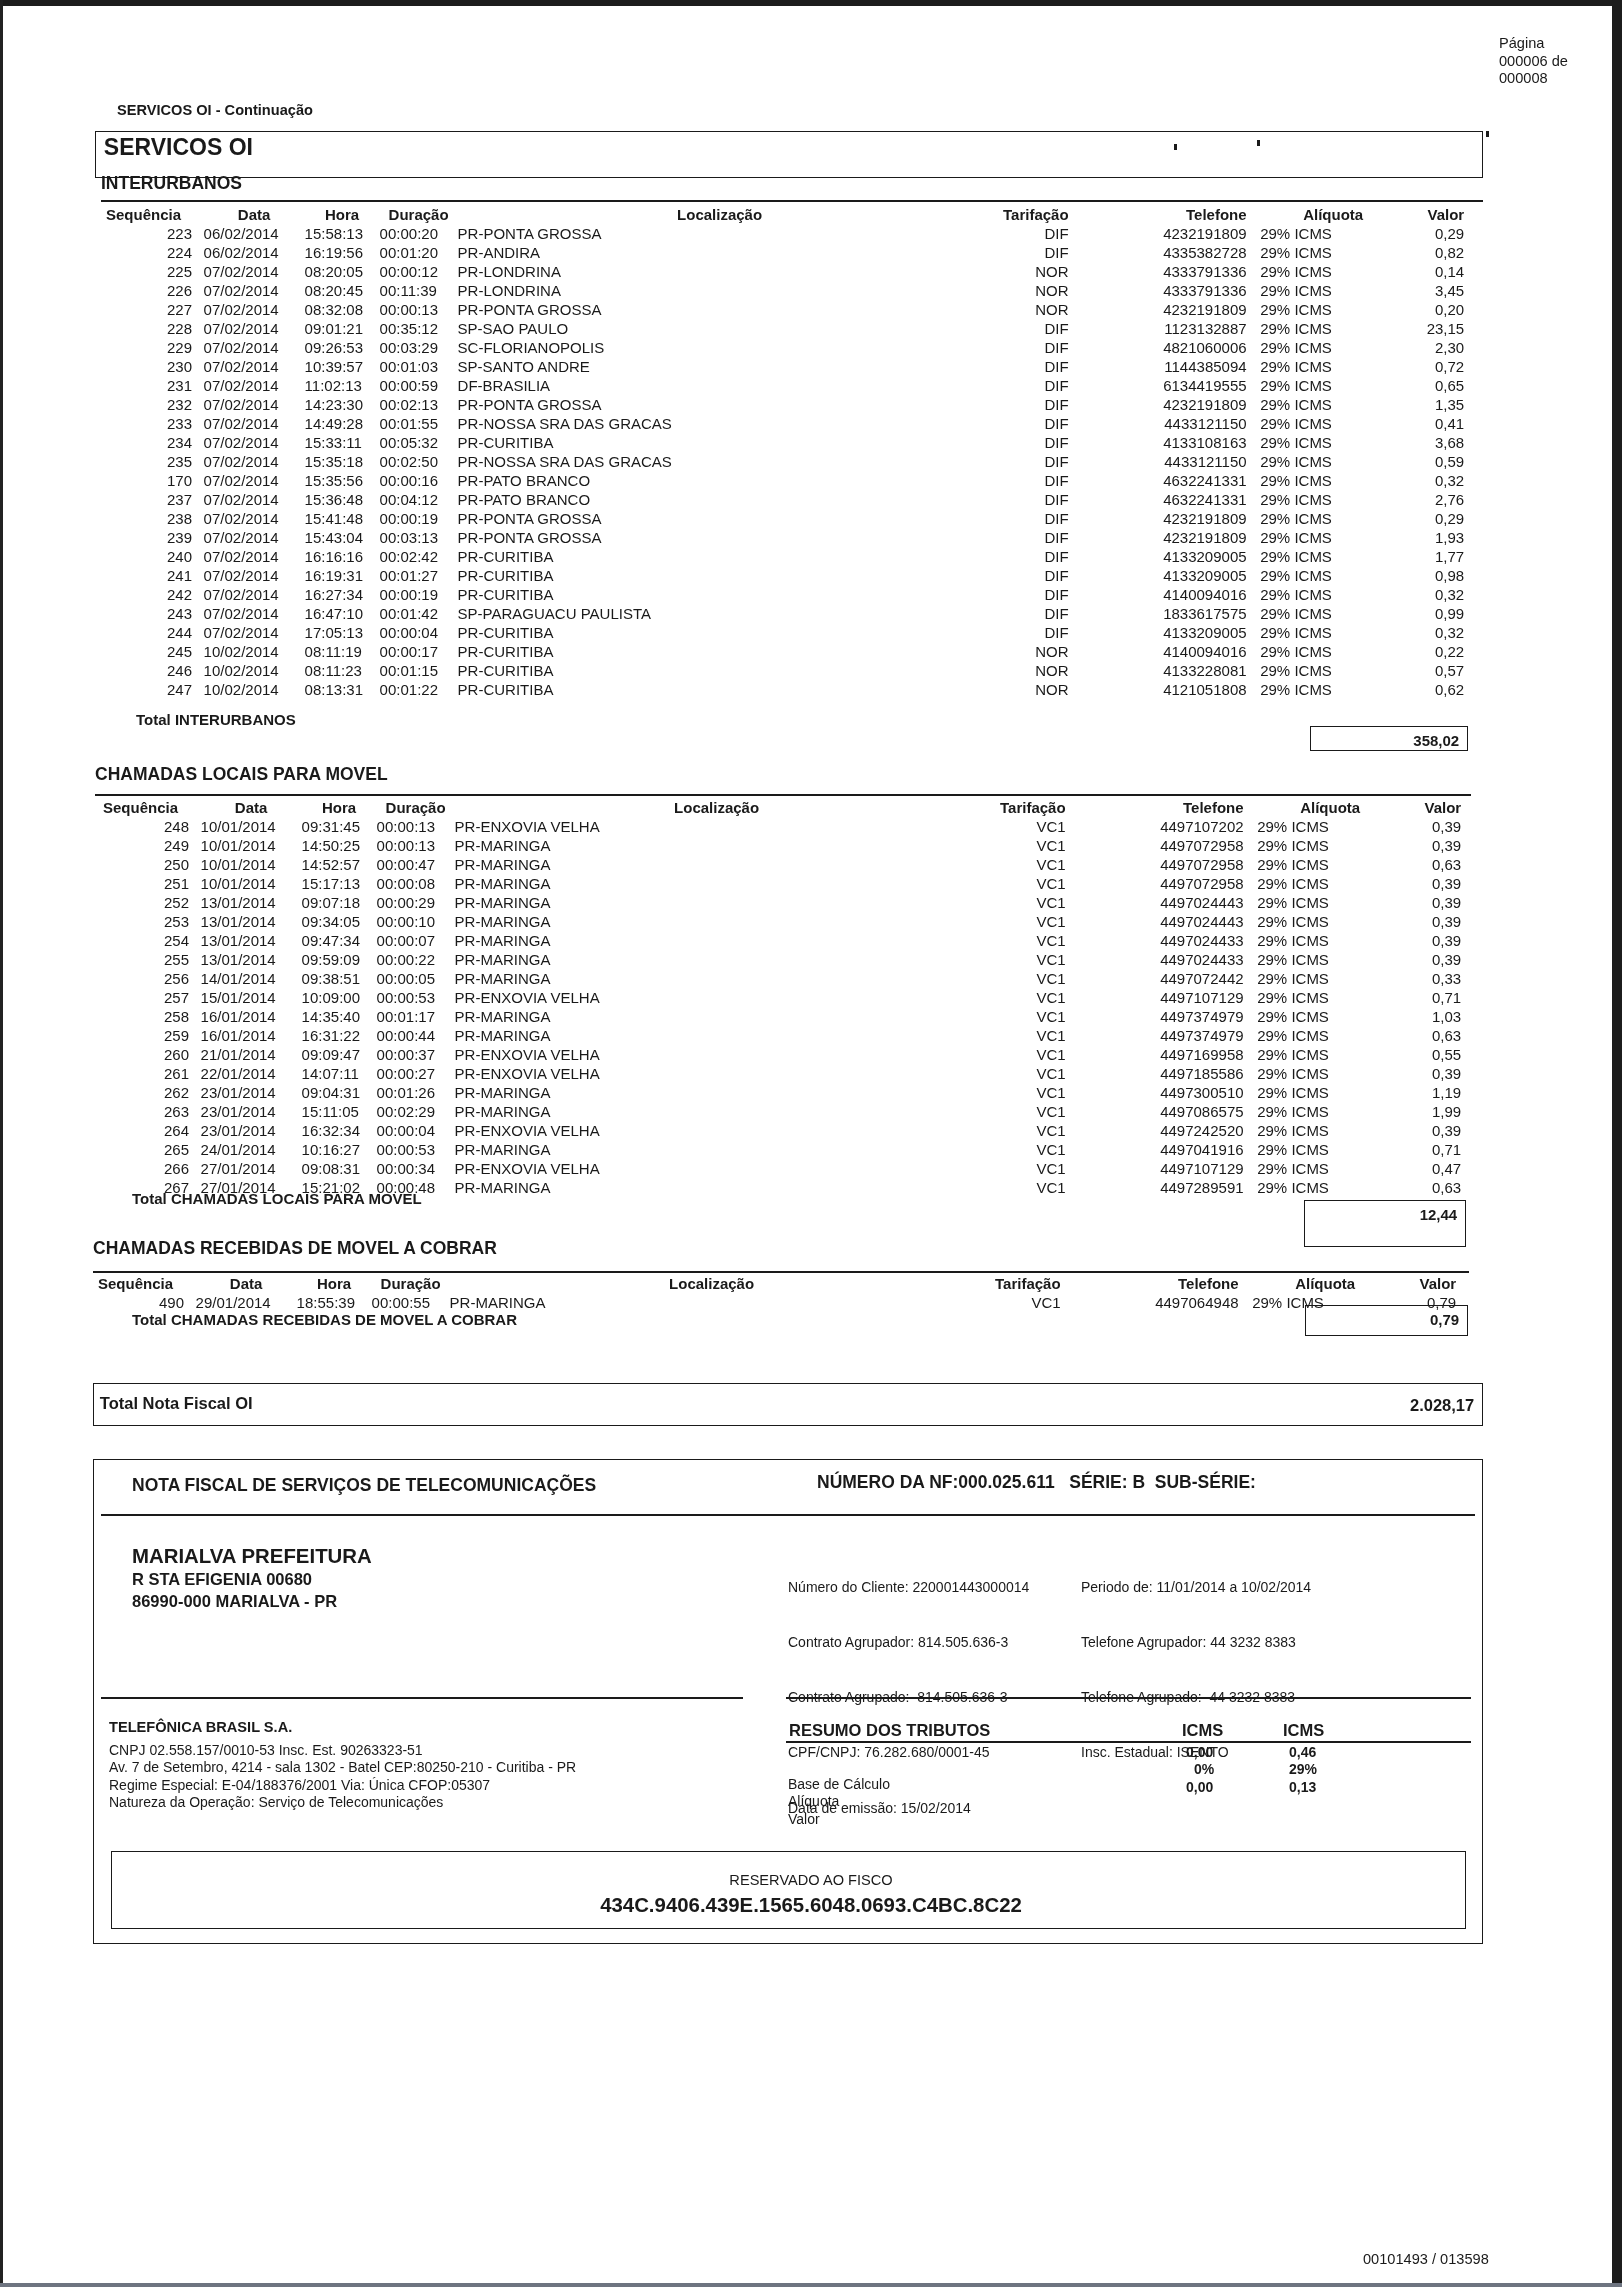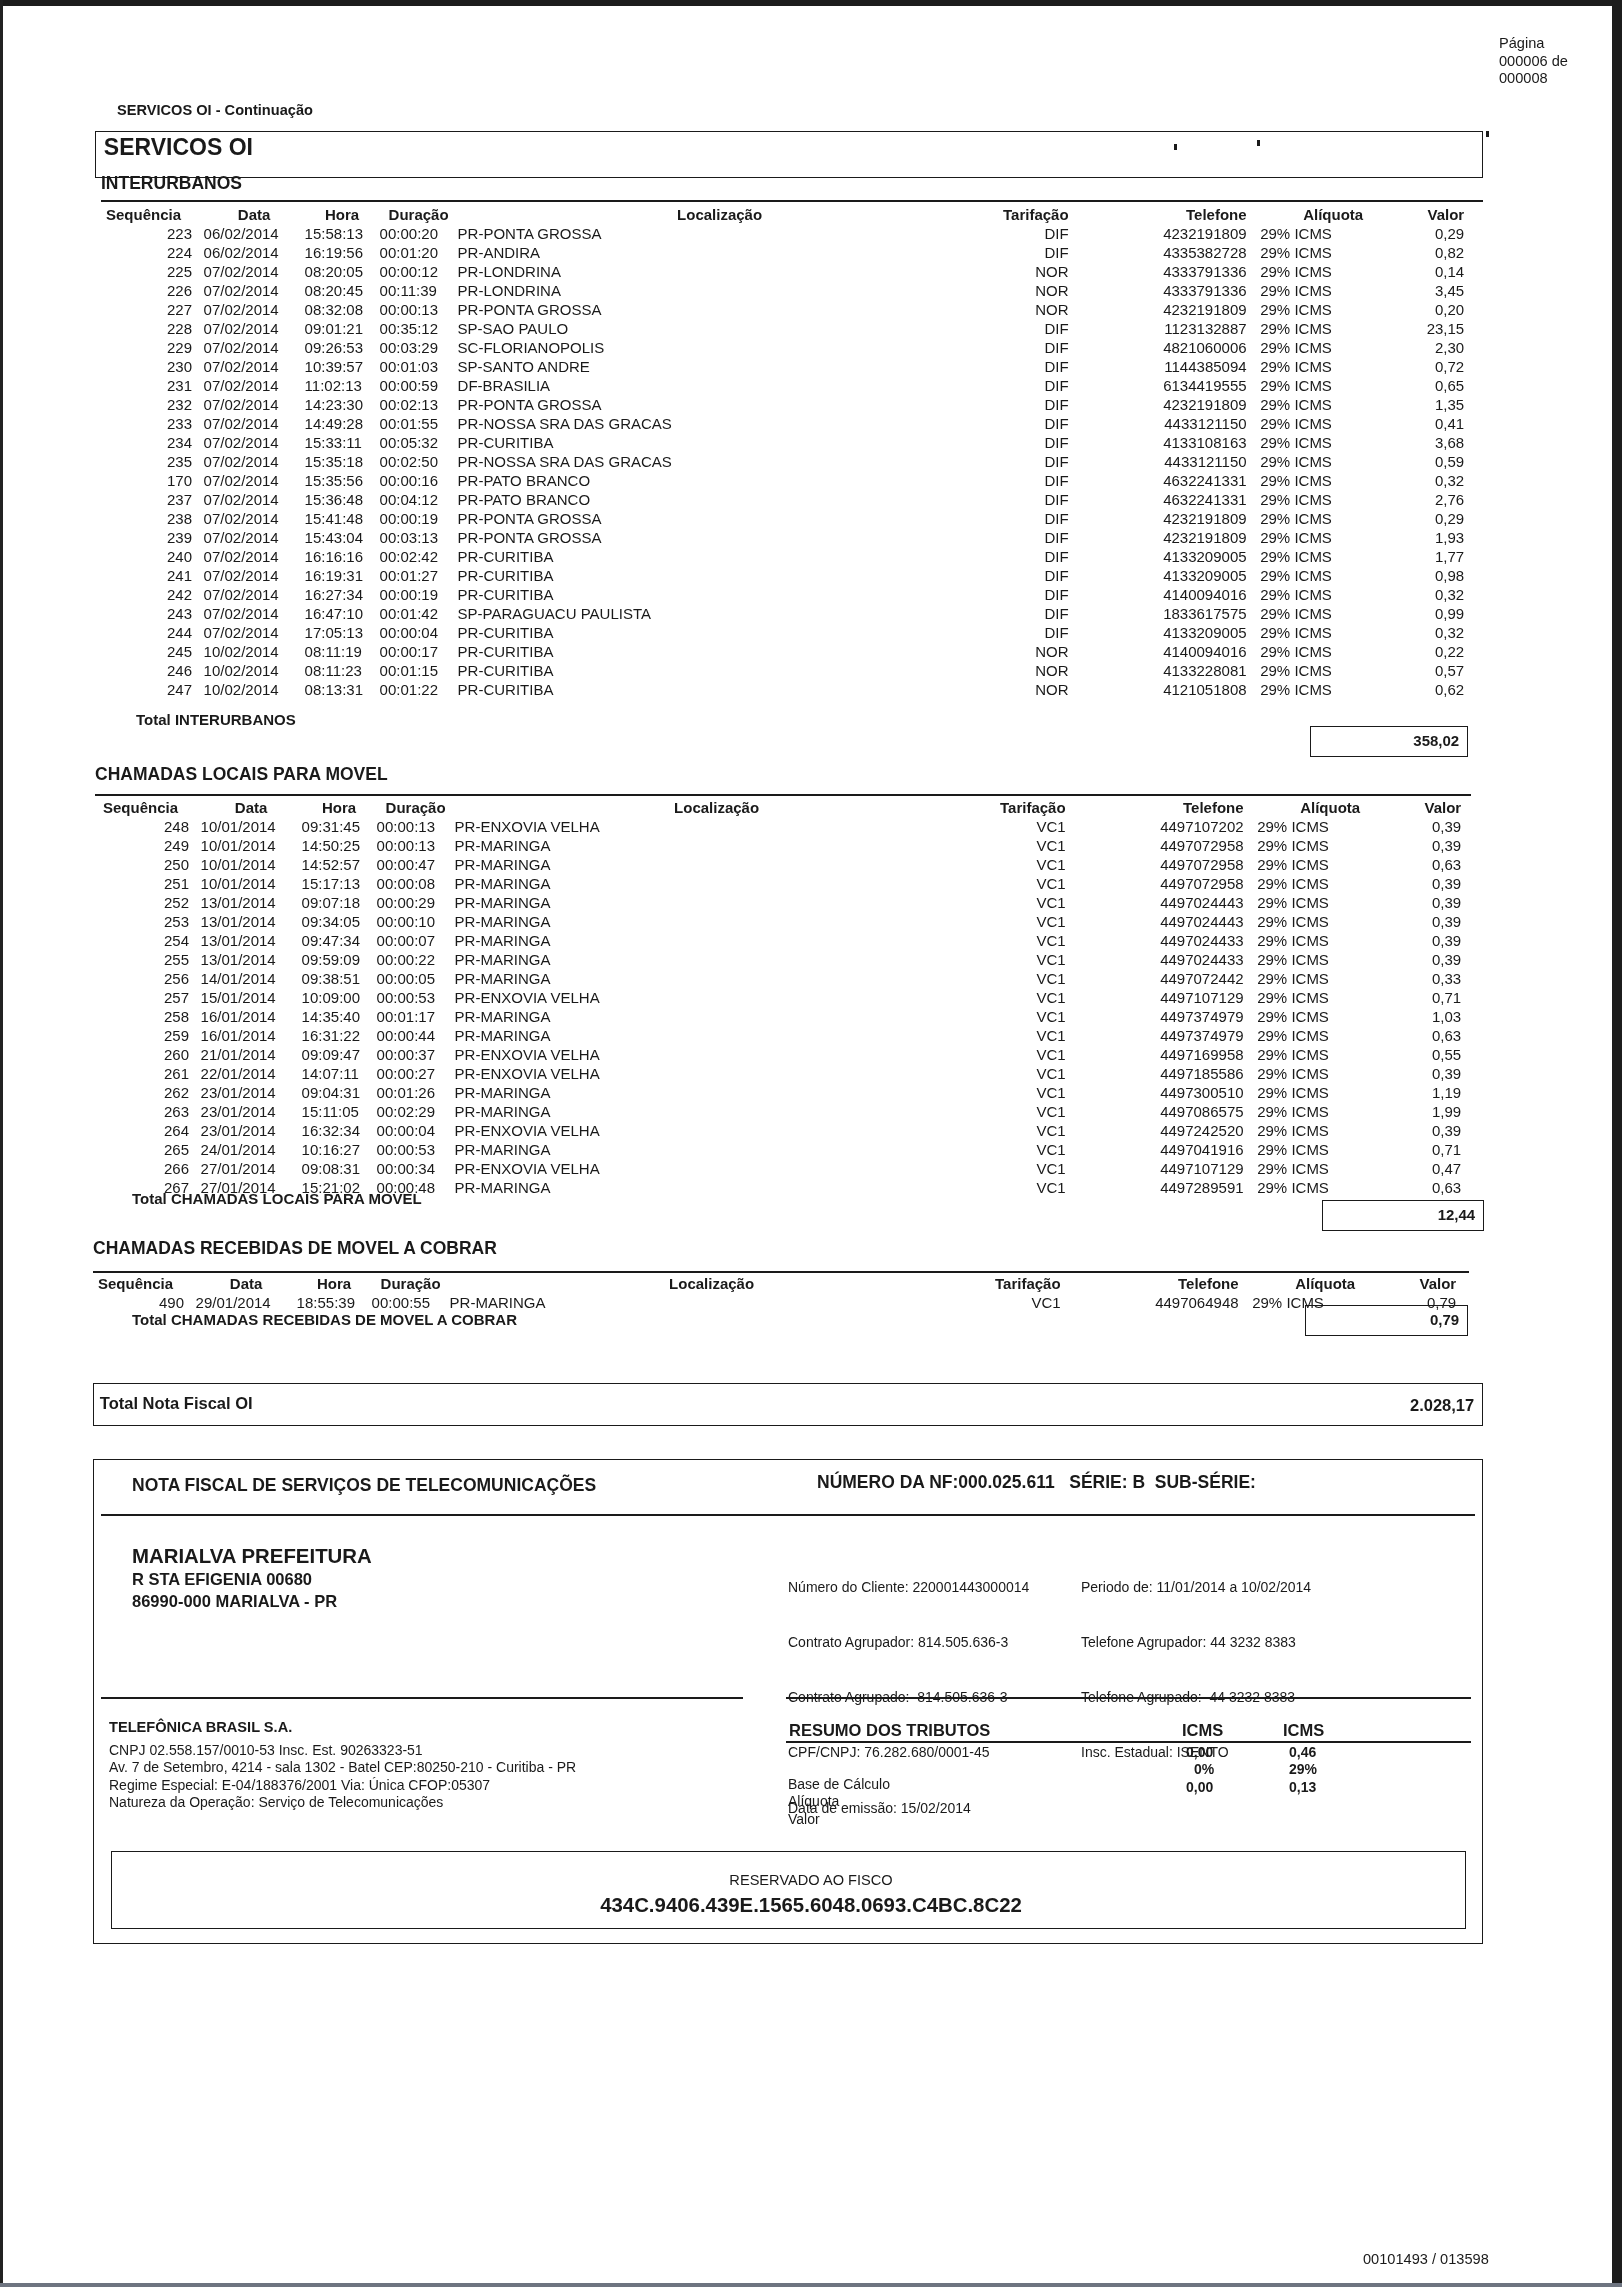--- a/index.html
+++ b/index.html
@@ -461,21 +461,21 @@
         <td class="c-tar">NOR</td>
         <td class="c-gap"></td>
         <td class="c-tel">4121051808</td>
         <td class="c-gap2"></td>
         <td class="c-ali">29% ICMS</td>
         <td class="c-val">0,62</td>
       </tr>
     </tbody>
 </table>
 <div class="abs total-lbl" style="left:136px;top:711px;">Total INTERURBANOS</div>
-<div class="abs total-box" style="left:1310px;top:726px;width:158px;height:31px;line-height:27px;padding-left:32px;">358,02</div>
+<div class="abs total-box" style="left:1310px;top:726px;width:158px;height:25px;line-height:27px;padding-left:32px;">358,02</div>
 
 <div class="abs sec-title" style="left:95px;top:764px;">CHAMADAS LOCAIS PARA MOVEL</div>
 <div class="rule" style="left:95px;top:794px;width:1376px;"></div>
 <table class="calls" id="tbl-locais" style="left:92px;top:798px;">
   <thead>
     <tr>
       <th class="c-seq">Sequência</th>
       <th class="c-seq-pad"></th>
       <th class="c-data">Data</th>
       <th class="c-hora">Hora</th>
@@ -766,21 +766,21 @@
         <td class="c-tar">VC1</td>
         <td class="c-gap"></td>
         <td class="c-tel">4497289591</td>
         <td class="c-gap2"></td>
         <td class="c-ali">29% ICMS</td>
         <td class="c-val">0,63</td>
       </tr>
     </tbody>
 </table>
 <div class="abs total-lbl" style="left:132px;top:1190px;">Total CHAMADAS LOCAIS PARA MOVEL</div>
-<div class="abs total-box" style="left:1304px;top:1200px;width:162px;height:31px;line-height:27px;margin-left:18px;">12,44</div>
+<div class="abs total-box" style="left:1304px;top:1200px;width:162px;height:47px;line-height:27px;">12,44</div>
 
 <div class="abs sec-title" style="left:93px;top:1238px;">CHAMADAS RECEBIDAS DE MOVEL A COBRAR</div>
 <div class="rule" style="left:93px;top:1271px;width:1376px;"></div>
 <table class="calls" id="tbl-receb" style="left:87px;top:1274px;">
   <thead>
     <tr>
       <th class="c-seq">Sequência</th>
       <th class="c-seq-pad"></th>
       <th class="c-data">Data</th>
       <th class="c-hora">Hora</th>

